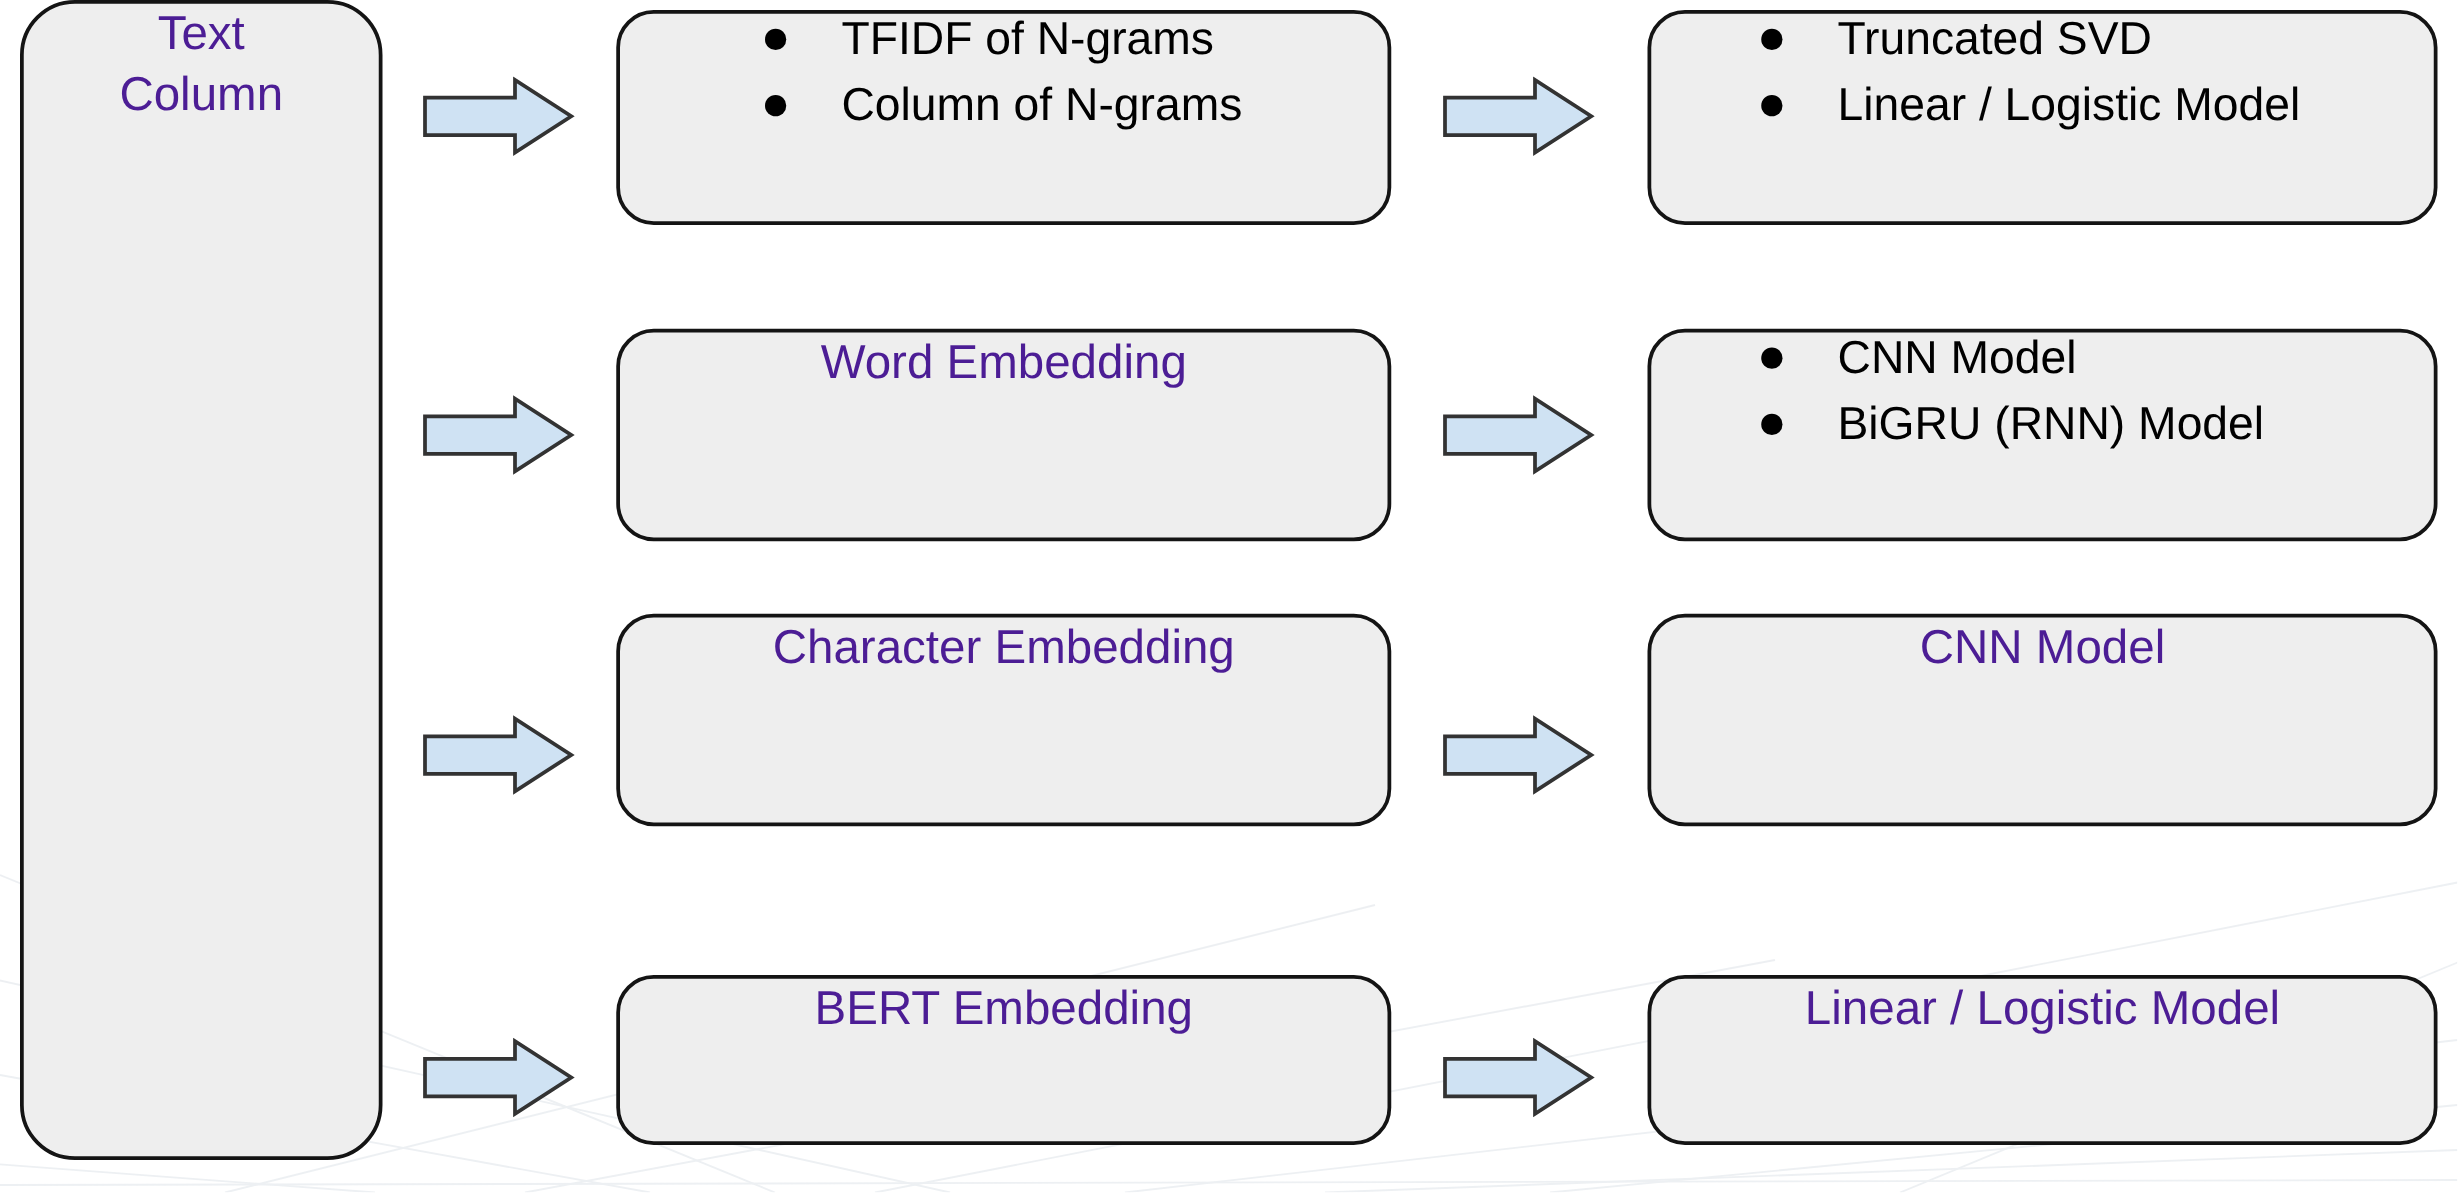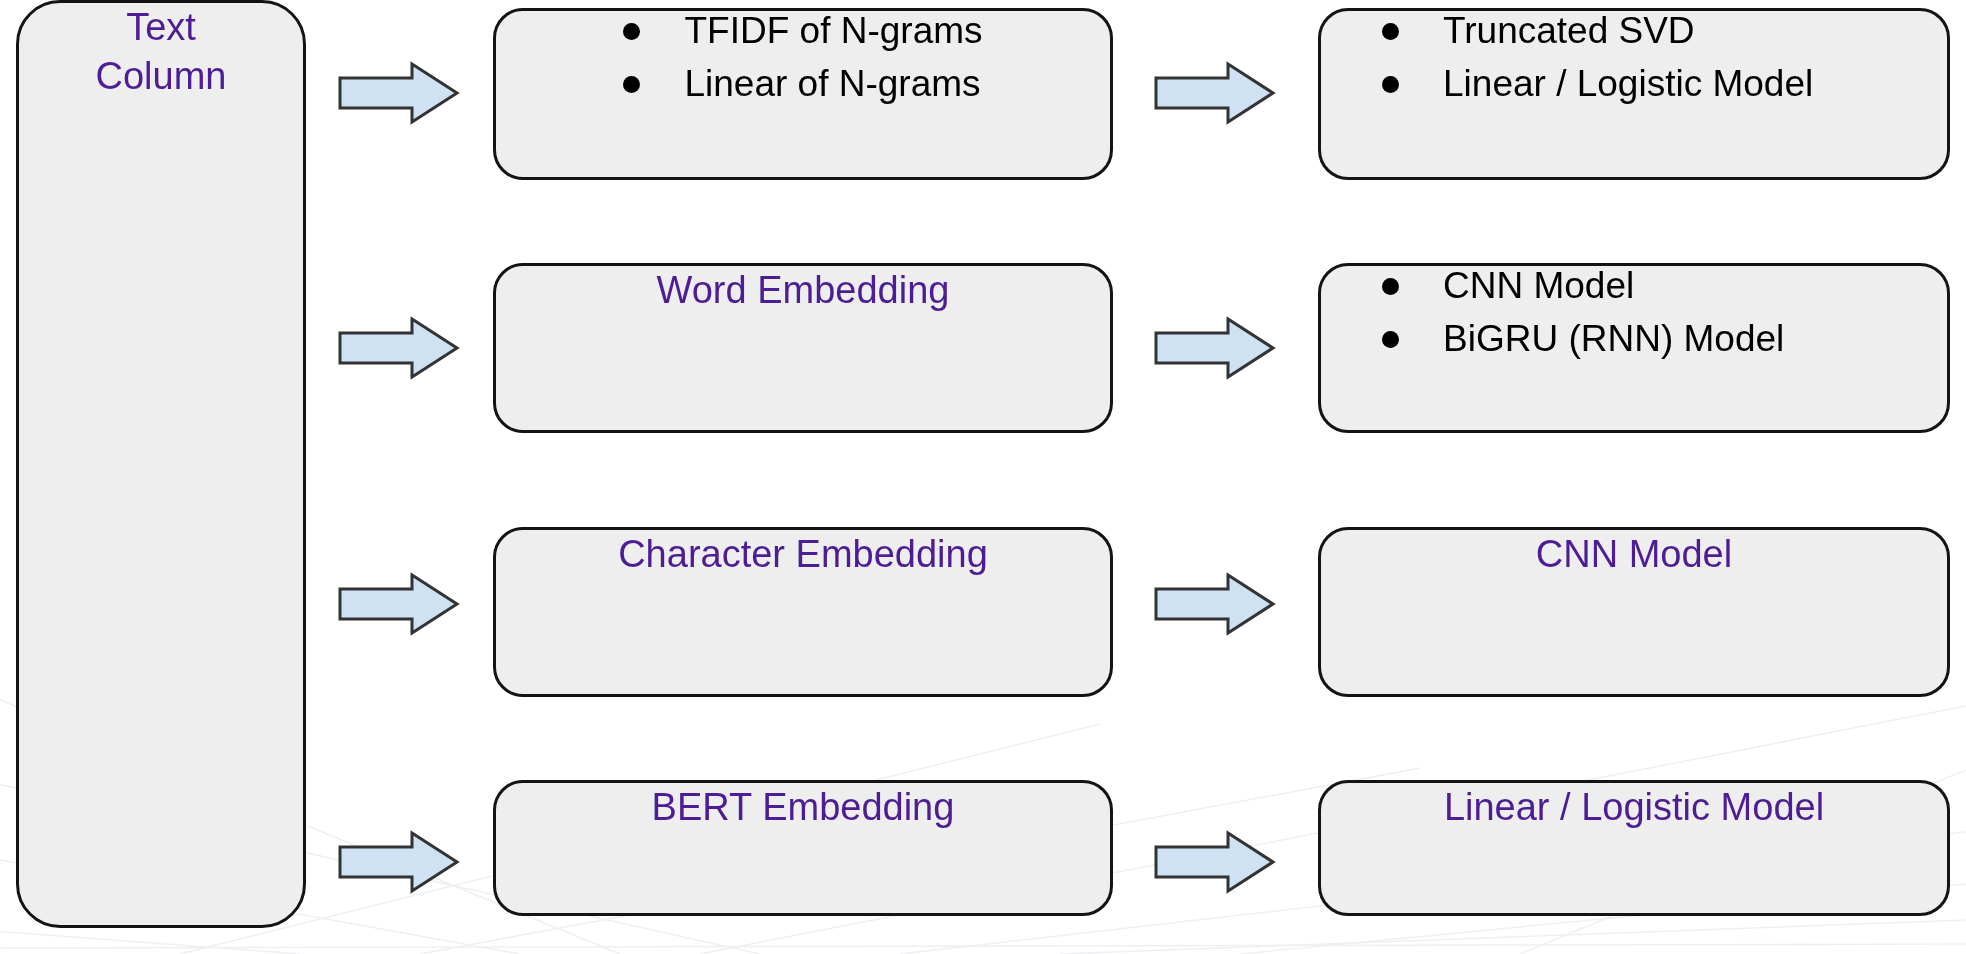--- a/index.html
+++ b/index.html
@@ -41,32 +41,32 @@
     font-size: 38px;
     line-height: 1.3;
     text-align: center;
     color: #4c1d95;
   }
   .label.wrap { max-width: 170px; }
   .col-feature { left: 493px; width: 620px; }
   .col-model  { left: 1318px; width: 632px; }
   .row-0 { top: 8px;   height: 172px; }
   .row-1 { top: 263px; height: 170px; }
-  .row-2 { top: 527px; height: 170px; }
+  .row-2 { top: 491px; height: 170px; }
   .row-3 { top: 780px; height: 136px; }
 
   .bullet-list {
     display: inline-flex;
     flex-direction: column;
     gap: 12px;
     text-align: left;
   }
   .box.list-left {
     justify-content: flex-start;
-    padding-left: 61px;
+    padding-left: 88px;
   }
   .bullet-item {
     display: flex;
     align-items: center;
     font-size: 37px;
     line-height: 1.1;
     white-space: nowrap;
   }
   .bullet-dot {
     width: 17px; height: 17px;
@@ -116,21 +116,21 @@
     <polygon points="2,17 74,17 74,3 119,32 74,61 74,47 2,47"></polygon>
   </svg>
   <div class="box col-feature row-0">
     <div class="bullet-list">
       <div class="bullet-item">
         <span class="bullet-dot"></span>
         <span>TFIDF of N-grams</span>
       </div>
       <div class="bullet-item">
         <span class="bullet-dot"></span>
-        <span>Linear of N-grams</span>
+        <span>Column of N-grams</span>
       </div>
     </div>
   </div>
   <svg class="arrow" style="left:1154px; top:61px;" viewBox="0 0 122 64">
     <polygon points="2,17 74,17 74,3 119,32 74,61 74,47 2,47"></polygon>
   </svg>
   <div class="box col-model row-0 list-left">
     <div class="bullet-list">
       <div class="bullet-item">
         <span class="bullet-dot"></span>

